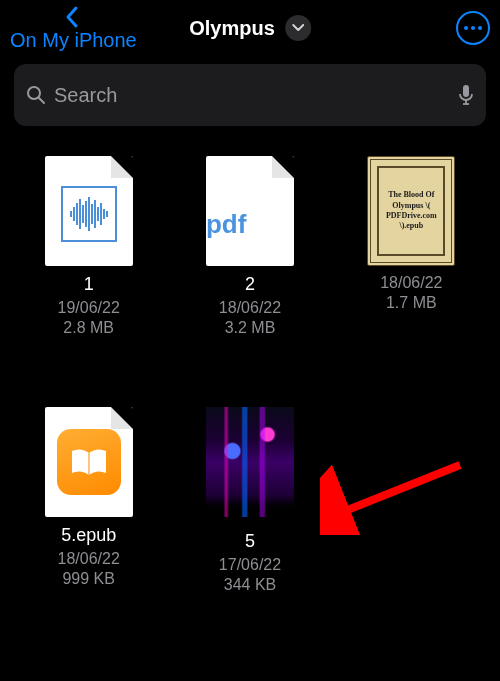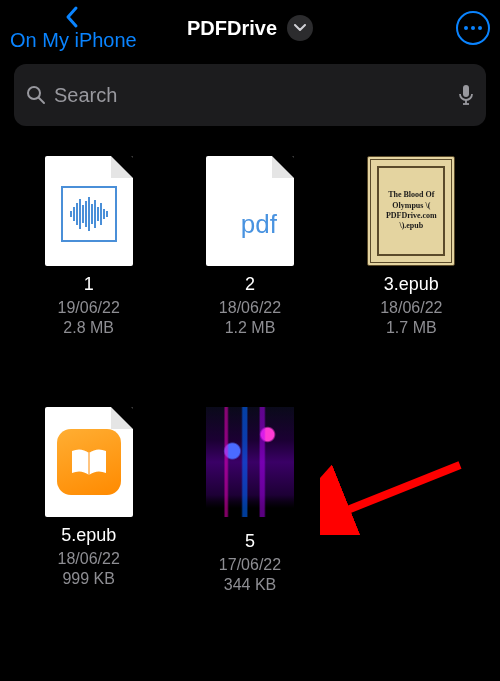--- a/index.html
+++ b/index.html
@@ -110,25 +110,25 @@
     display:flex;align-items:center;justify-content:center;
   }
   .waveform{
     display:flex;align-items:center;gap:1px;
   }
   .waveform span{
     width:2px;background:#4a8fd8;display:block;
   }
   .pdf-text{
     position:absolute;
-    left:0;right:17px;bottom:26px;
-    text-align:right;
+    left:0;right:8px;bottom:26px;
+    text-align:left;
     color:#4993e0;
     font-size:26px;
-    font-weight:400;
+    font-weight:700;
   }
   .book-cover{
     background:#e4d4a0;
     border:4px double #5a4a2a;
   }
   .book-cover-inner{
     position:absolute;inset:6px;
     border:2px solid #5a4a2a;
     display:flex;align-items:center;justify-content:center;
     text-align:center;
@@ -176,21 +176,21 @@
 <body>
 
 <div class="header">
   <div class="back-btn">
     <svg width="16" height="24" viewBox="0 0 16 24">
         <path d="M12 3 L4 12 L12 21" stroke="#0a84ff" stroke-width="3" fill="none" stroke-linecap="round" stroke-linejoin="round"></path>
       </svg>
     <span>On My iPhone</span>
   </div>
   <div class="title">
-    <span>PDFDrive</span>
+    <span>Olympus</span>
     <span class="chevron-circle">
       <svg width="12" height="8" viewBox="0 0 12 8">
           <path d="M1 1 L6 6 L11 1" stroke="#d0d0d5" stroke-width="2" fill="none" stroke-linecap="round" stroke-linejoin="round"></path>
         </svg>
     </span>
   </div>
   <div class="more-btn">
     <svg width="18" height="4" viewBox="0 0 18 4">
         <circle cx="2" cy="2" r="2" fill="#0a84ff"></circle>
         <circle cx="9" cy="2" r="2" fill="#0a84ff"></circle>
@@ -241,28 +241,27 @@
     <div class="fsize">2.8 MB</div>
   </div>
 
   <div class="item">
     <div class="thumb doc-thumb">
       <div class="dog-ear-tri"></div>
       <div class="pdf-text">pdf</div>
     </div>
     <div class="fname">2</div>
     <div class="fdate">18/06/22</div>
-    <div class="fsize">1.2 MB</div>
+    <div class="fsize">3.2 MB</div>
   </div>
 
   <div class="item">
     <div class="thumb book-cover">
       <div class="book-cover-inner">The Blood Of Olympus \( PDFDrive.com \).epub</div>
     </div>
-    <div class="fname">3.epub</div>
     <div class="fdate">18/06/22</div>
     <div class="fsize">1.7 MB</div>
   </div>
 
   <div class="item">
     <div class="thumb ibooks-thumb">
       <div class="dog-ear-tri"></div>
       <div class="ibooks-icon">
         <svg width="40" height="30" viewBox="0 0 40 30">
             <path d="M3 4 Q12 0 20 6 Q28 0 37 4 L37 26 Q28 22 20 28 Q12 22 3 26 Z" fill="#fff"></path>

